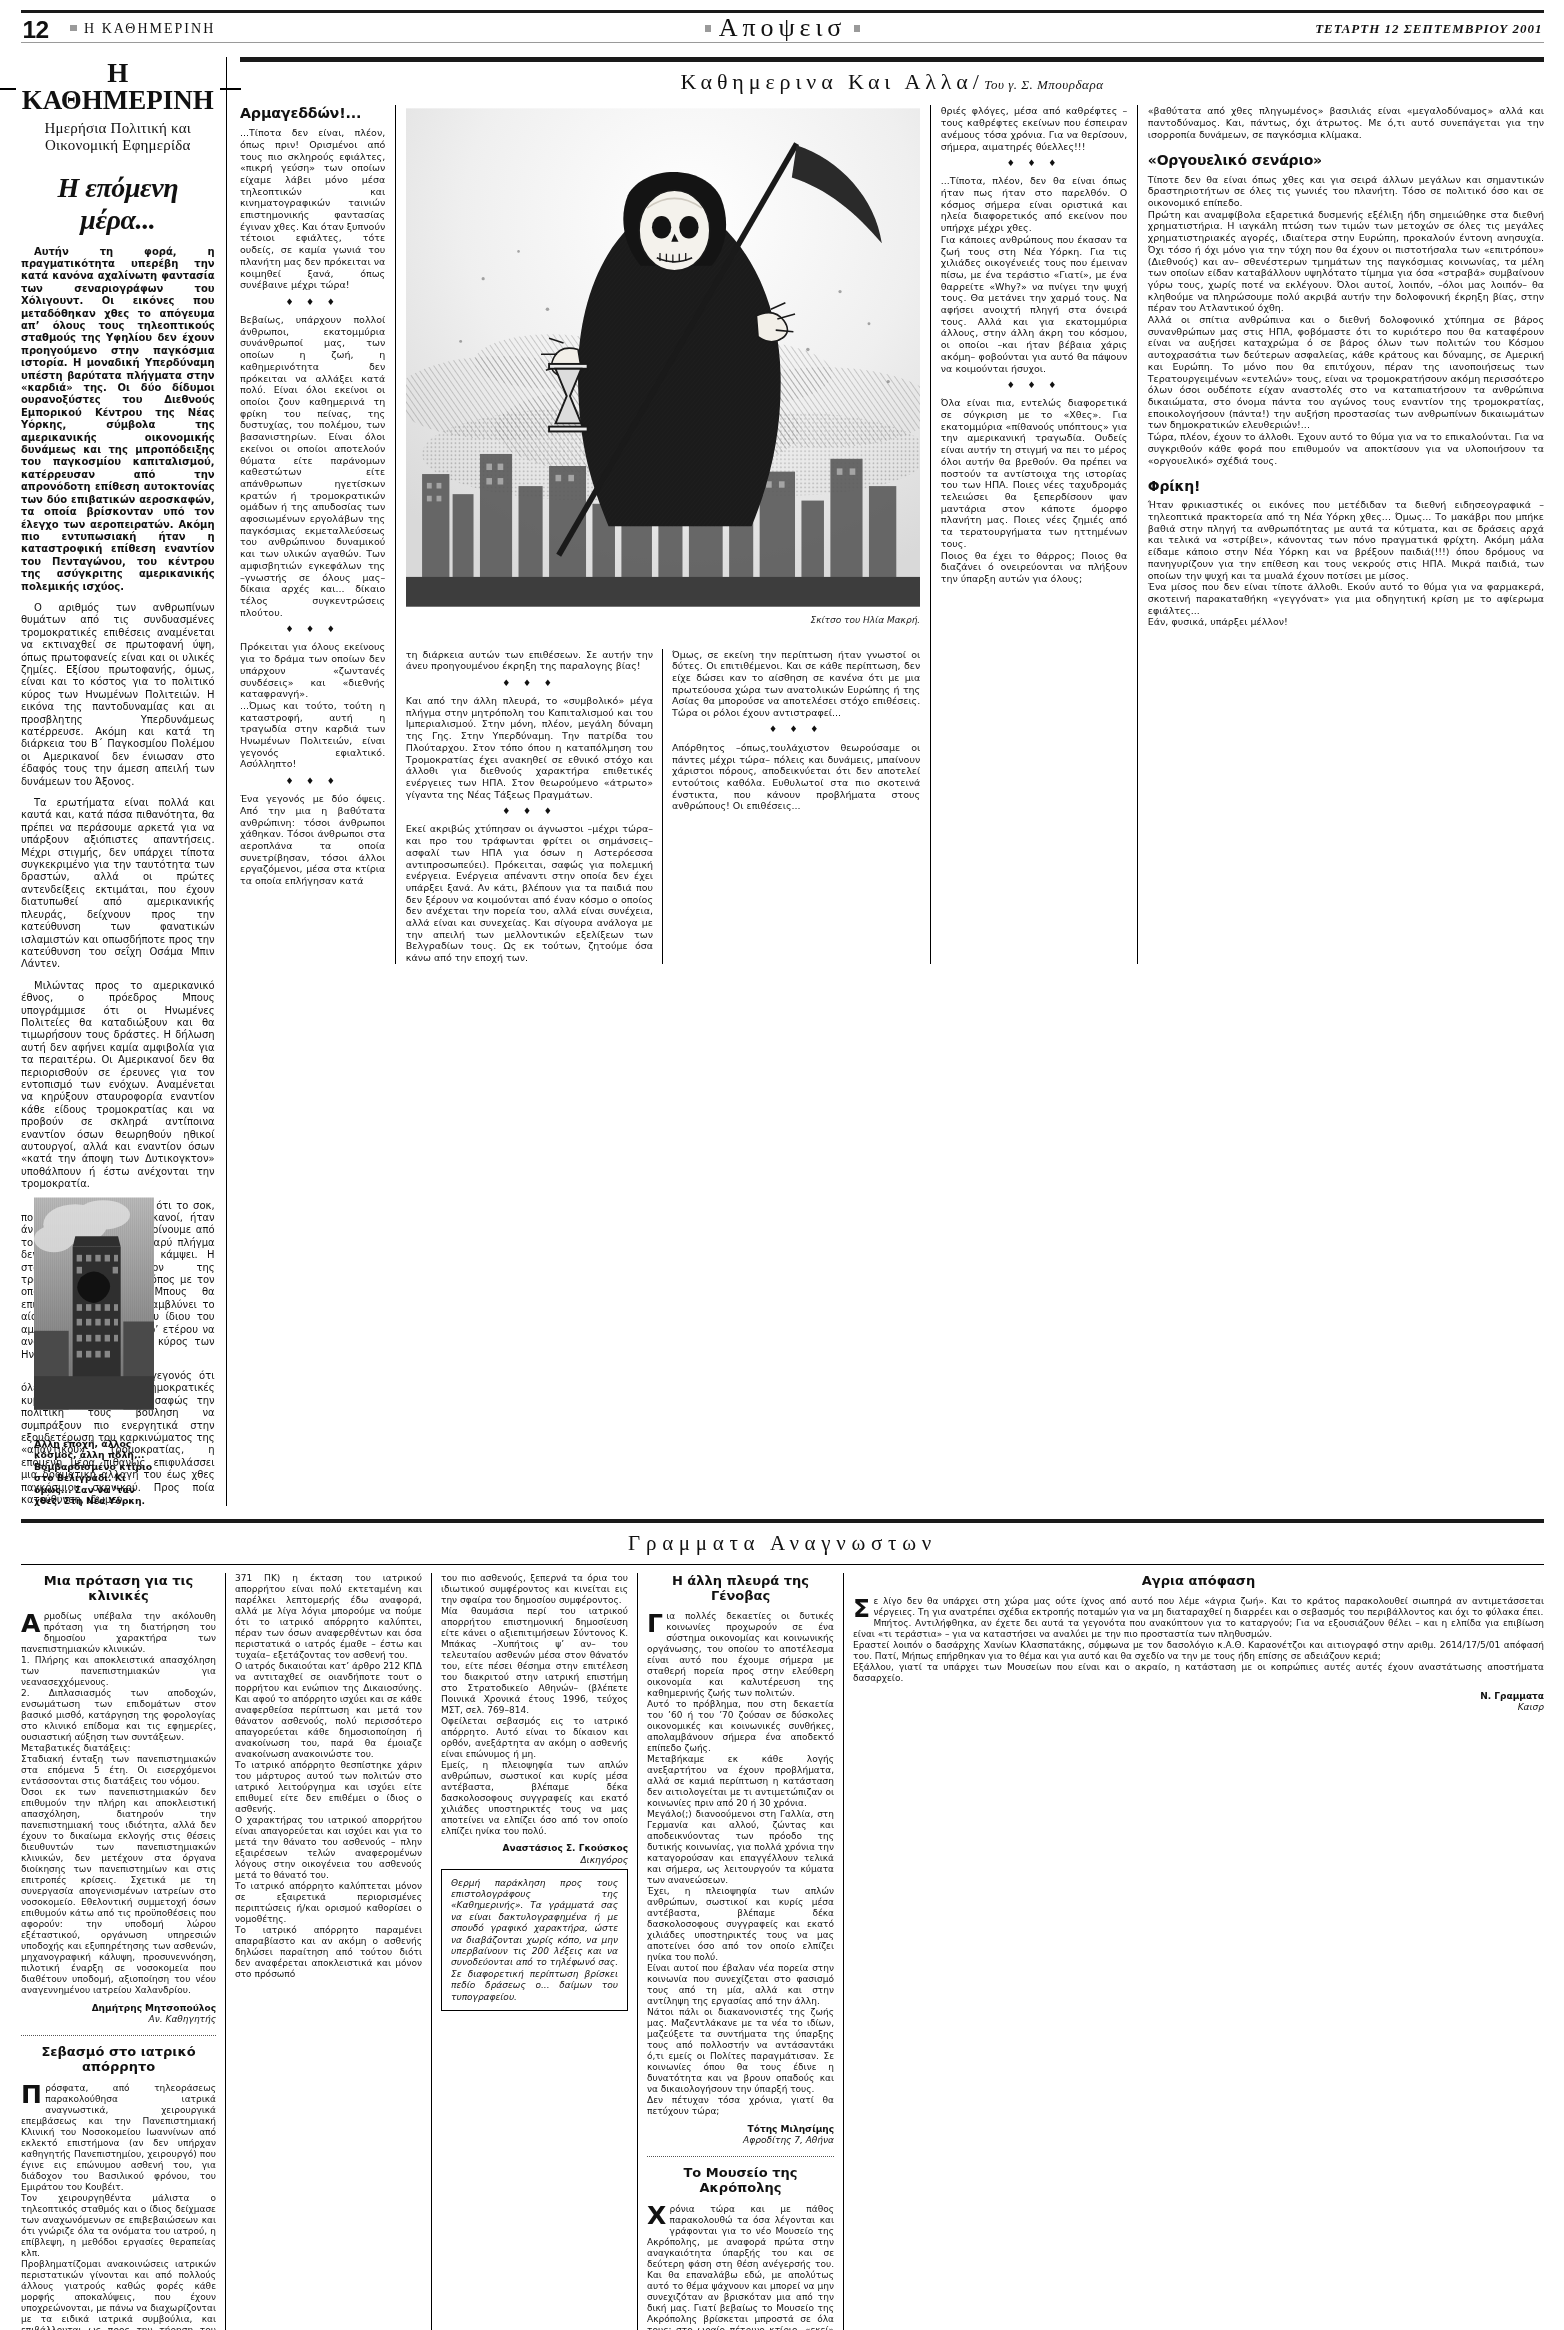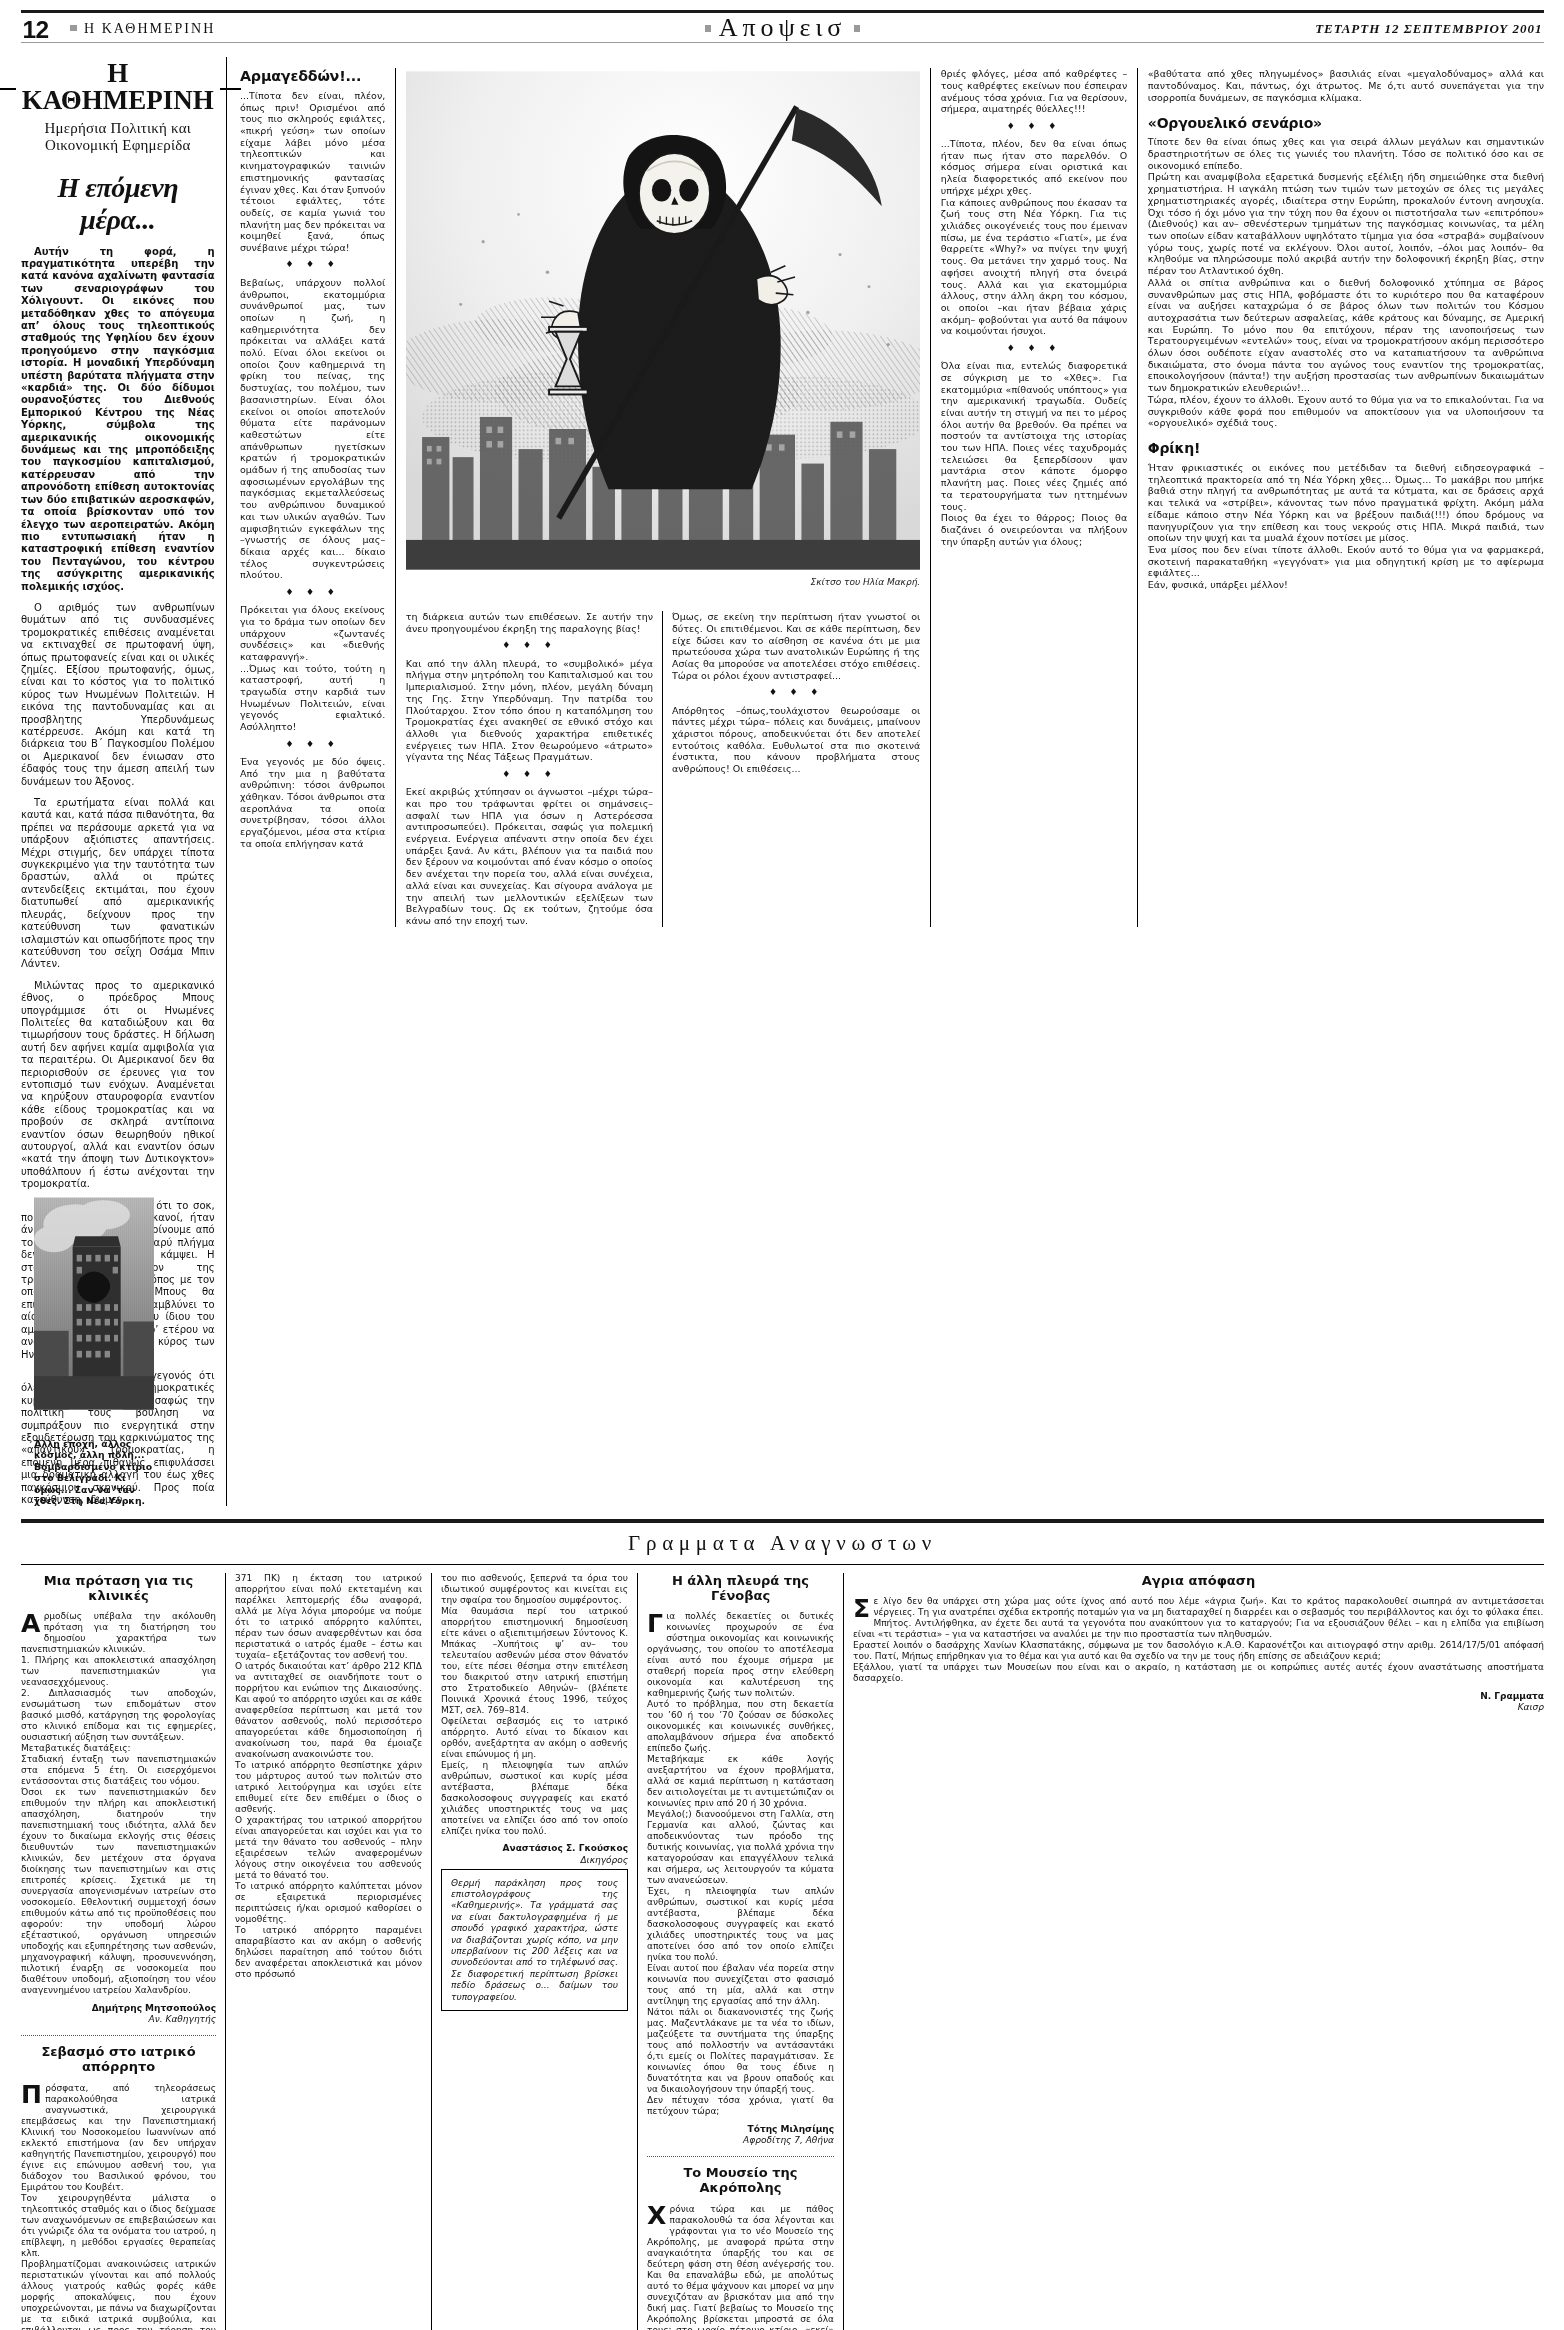--- a/index.html
+++ b/index.html
@@ -175,20 +175,26 @@
         <p class="gap">Ο αριθμός των ανθρωπίνων θυμάτων από τις συνδυασμένες τρομοκρατικές επιθέσεις αναμένεται να εκτιναχθεί σε πρωτοφανή ύψη, όπως πρωτοφανείς είναι και οι υλικές ζημίες. Εξίσου πρωτοφανής, όμως, είναι και το κόστος για το πολιτικό κύρος των Ηνωμένων Πολιτειών. Η εικόνα της παντοδυναμίας και αι προσβλητης Υπερδυνάμεως κατέρρευσε. Ακόμη και κατά τη διάρκεια του Β΄ Παγκοσμίου Πολέμου οι Αμερικανοί δεν ένιωσαν στο έδαφός τους την άμεση απειλή των δυνάμεων του Άξονος.</p>
         <p class="gap">Τα ερωτήματα είναι πολλά και καυτά και, κατά πάσα πιθανότητα, θα πρέπει να περάσουμε αρκετά για να υπάρξουν αξιόπιστες απαντήσεις. Μέχρι στιγμής, δεν υπάρχει τίποτα συγκεκριμένο για την ταυτότητα των δραστών, αλλά οι πρώτες αντενδείξεις εκτιμάται, που έχουν διατυπωθεί από αμερικανικής πλευράς, δείχνουν προς την κατεύθυνση των φανατικών ισλαμιστών και οπωσδήποτε προς την κατεύθυνση του σεΐχη Οσάμα Μπιν Λάντεν.</p>
         <p class="gap">Μιλώντας προς το αμερικανικό έθνος, ο πρόεδρος Μπους υπογράμμισε ότι οι Ηνωμένες Πολιτείες θα καταδιώξουν και θα τιμωρήσουν τους δράστες. Η δήλωση αυτή δεν αφήνει καμία αμφιβολία για τα περαιτέρω. Οι Αμερικανοί δεν θα περιορισθούν σε έρευνες για τον εντοπισμό των ενόχων. Αναμένεται να κηρύξουν σταυροφορία εναντίον κάθε είδους τρομοκρατίας και να προβούν σε σκληρά αντίποινα εναντίον όσων θεωρηθούν ηθικοί αυτουργοί, αλλά και εναντίον όσων «κατά την άποψη των Δυτικογκτον» υποθάλπουν ή έστω ανέχονται την τρομοκρατία.</p>
         <p class="gap">Δεν υπάρχει αμφιβολία ότι το σοκ, που υπέστησαν οι Αμερικανοί, ήταν άνευ προηγουμένου. Αν κρίνουμε από το παρελθόν, όμως, το βαρύ πλήγμα δεν πρόκειται να τους κάμψει. Η σταυροφορία εναντίον της τρομοκρατίας είναι ο τρόπος με τον οποίο η κυβέρνηση Μπους θα επιχειρήσει αφ’ ενός να αμβλύνει το αίσθημα ανασφάλειας του ίδιου του αμερικανικού λαού και αφ’ ετέρου να αναστηλώσει το διεθνές κύρος των Ηνωμένων Πολιτειών.</p>
         <p class="gap">Αν κρίνουμε από το γεγονός ότι όλες σχεδόν οι δημοκρατικές κυβερνήσεις εξέφρασαν σαφώς την πολιτική τους βούληση να συμπράξουν πιο ενεργητικά στην εξουδετέρωση του καρκινώματος της «απαντικού» τρομοκρατίας, η επόμενη μέρα πιθανώς επιφυλάσσει μια δραματική αλλαγή του έως χθες παγκόσμιου σκηνικού. Προς ποία κατεύθυνση, ιδωμεν...</p>
       </div>
     </div>
 
     <div class="col-feature">
 
+      <div class="feature-head">
+        <div class="bar"></div>
+        <div class="feature-title">
+          <span>Καθημερινα Και Αλλα</span><span class="slash">/&nbsp;</span><span class="byline">Του γ. Σ. Μπουρδαρα</span>
+        </div>
+      </div>
 
       <div class="feature-cols">
 
         <div class="fc fc-1">
           <div class="kicker">Αρμαγεδδών!...</div>
           <div class="bodytext">
             <p>...Τίποτα δεν είναι, πλέον, όπως πριν! Ορισμένοι από τους πιο σκληρούς εφιάλτες, «πικρή γεύση» των οποίων είχαμε λάβει μόνο μέσα τηλεοπτικών και κινηματογραφικών ταινιών επιστημονικής φαντασίας έγιναν χθες. Και όταν ξυπνούν τέτοιοι εφιάλτες, τότε ουδείς, σε καμία γωνιά του πλανήτη μας δεν πρόκειται να κοιμηθεί ξανά, όπως συνέβαινε μέχρι τώρα!</p>
             <div class="diamonds">♦ ♦ ♦</div>
             <p>Βεβαίως, υπάρχουν πολλοί άνθρωποι, εκατομμύρια συνάνθρωποί μας, των οποίων η ζωή, η καθημερινότητα δεν πρόκειται να αλλάξει κατά πολύ. Είναι όλοι εκείνοι οι οποίοι ζουν καθημερινά τη φρίκη του πείνας, της δυστυχίας, του πολέμου, των βασανιστηρίων. Είναι όλοι εκείνοι οι οποίοι αποτελούν θύματα είτε παράνομων καθεστώτων είτε απάνθρωπων ηγετίσκων κρατών ή τρομοκρατικών ομάδων ή της απυδοσίας των αφοσιωμένων εργολάβων της παγκόσμιας εκμεταλλεύσεως του ανθρώπινου δυναμικού και των υλικών αγαθών. Των αμφισβητιών εγκεφάλων της –γνωστής σε όλους μας– δίκαια αρχές και... δίκαιο τέλος συγκεντρώσεις πλούτου.</p>
             <div class="diamonds">♦ ♦ ♦</div>

